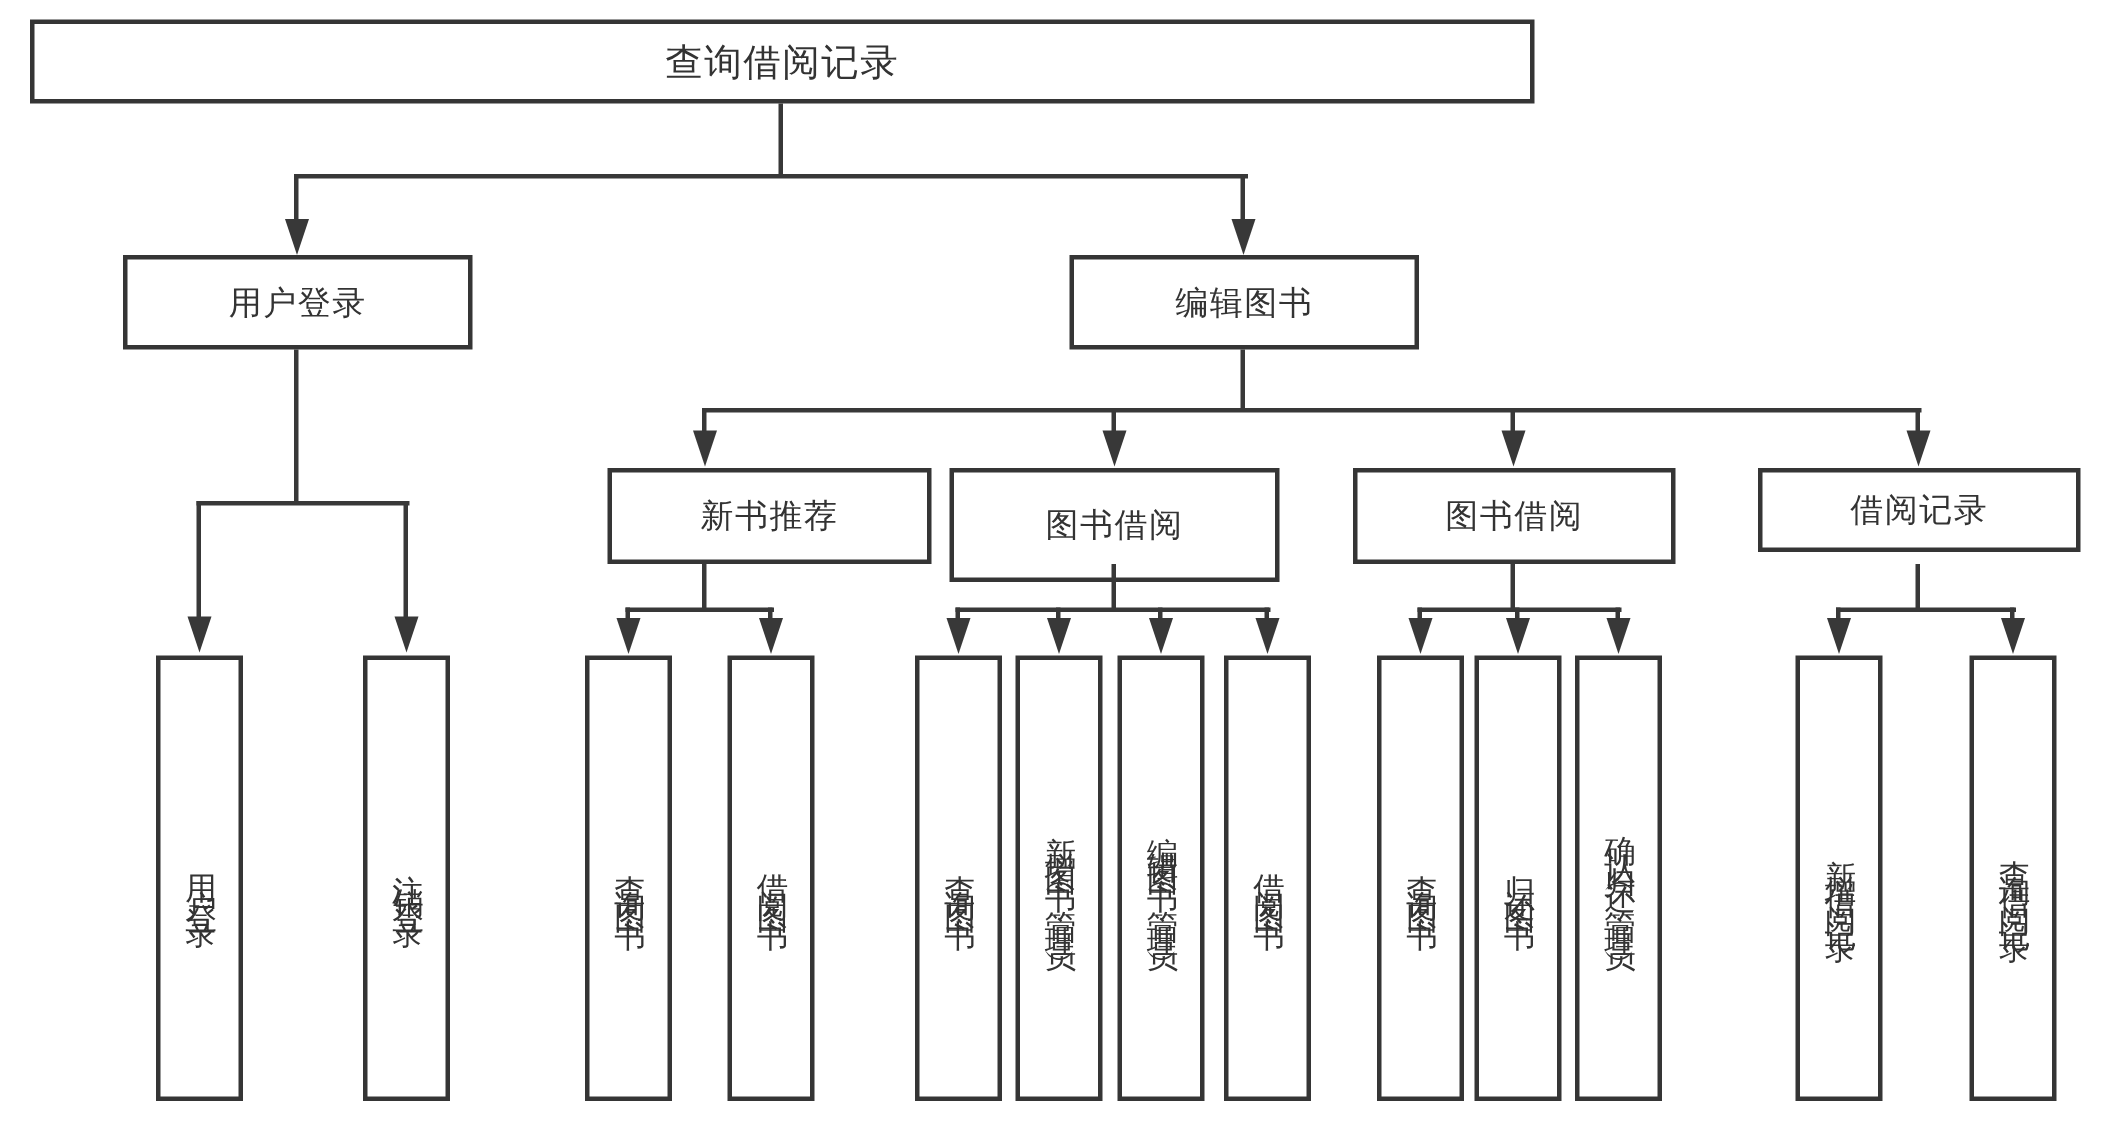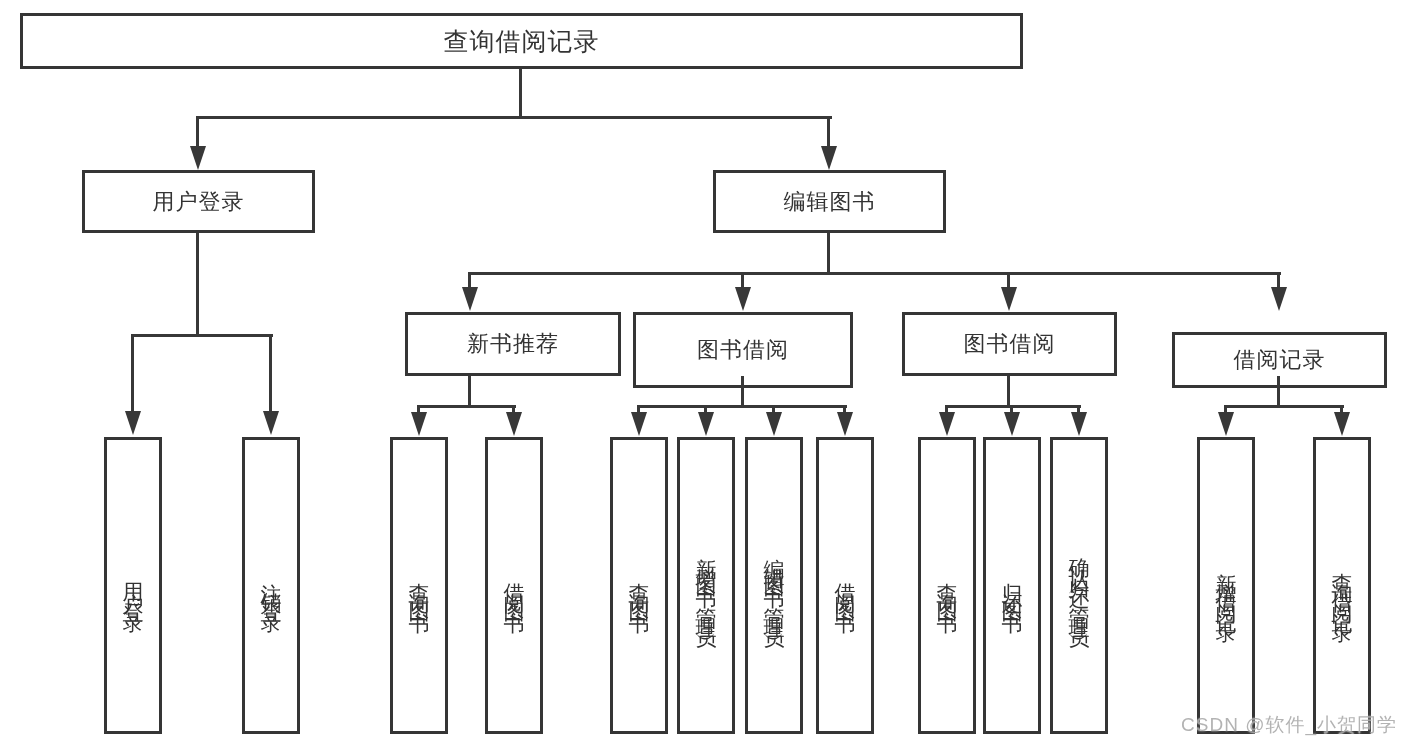--- a/index.html
+++ b/index.html
@@ -47,21 +47,21 @@
   <div class="hbox" style="left:82px; top:170px; width:233px; height:63px;">用户登录</div>
 
   <div class="hbox" style="left:713px; top:170px; width:233px; height:63px;">编辑图书</div>
 
   <div class="hbox" style="left:362px; top:312px; width:216px; height:64px;margin-left:43px;">新书推荐</div>
 
   <div class="hbox" style="left:633px; top:312px; width:220px; height:76px;">图书借阅</div>
 
   <div class="hbox" style="left:902px; top:312px; width:215px; height:64px;">图书借阅</div>
 
-  <div class="hbox" style="left:1172px; top:312px; width:215px; height:56px;margin-top:20px;">借阅记录</div>
+  <div class="hbox" style="left:1172px; top:312px; width:215px; height:56px;">借阅记录</div>
 
   <div class="vbox" style="left:104px;">用户登录</div>
   <div class="vbox" style="left:242px;">注销登录</div>
 
   <div class="vbox" style="left:390px;">查询图书</div>
   <div class="vbox" style="left:485px;">借阅图书</div>
 
   <div class="vbox" style="left:610px;">查询图书</div>
   <div class="vbox" style="left:677px;">新增图书（管理员）</div>
   <div class="vbox" style="left:745px;">编辑图书（管理员）</div>
@@ -126,15 +126,14 @@
   <div class="vl" style="left:1077px; top:405px; height:10px;"></div>
   <div class="ar" style="left:1071px; top:412px;"></div>
 
   <div class="vl" style="left:1277px; top:376px; height:31px;"></div>
   <div class="hl" style="left:1224px; top:405px; width:120px;"></div>
   <div class="vl" style="left:1224px; top:405px; height:10px;"></div>
   <div class="ar" style="left:1218px; top:412px;"></div>
   <div class="vl" style="left:1340px; top:405px; height:10px;"></div>
   <div class="ar" style="left:1334px; top:412px;"></div>
 
-  <div id="watermark">CSDN @软件_小贺同学</div>
 
 </div>
 
 </body></html>

